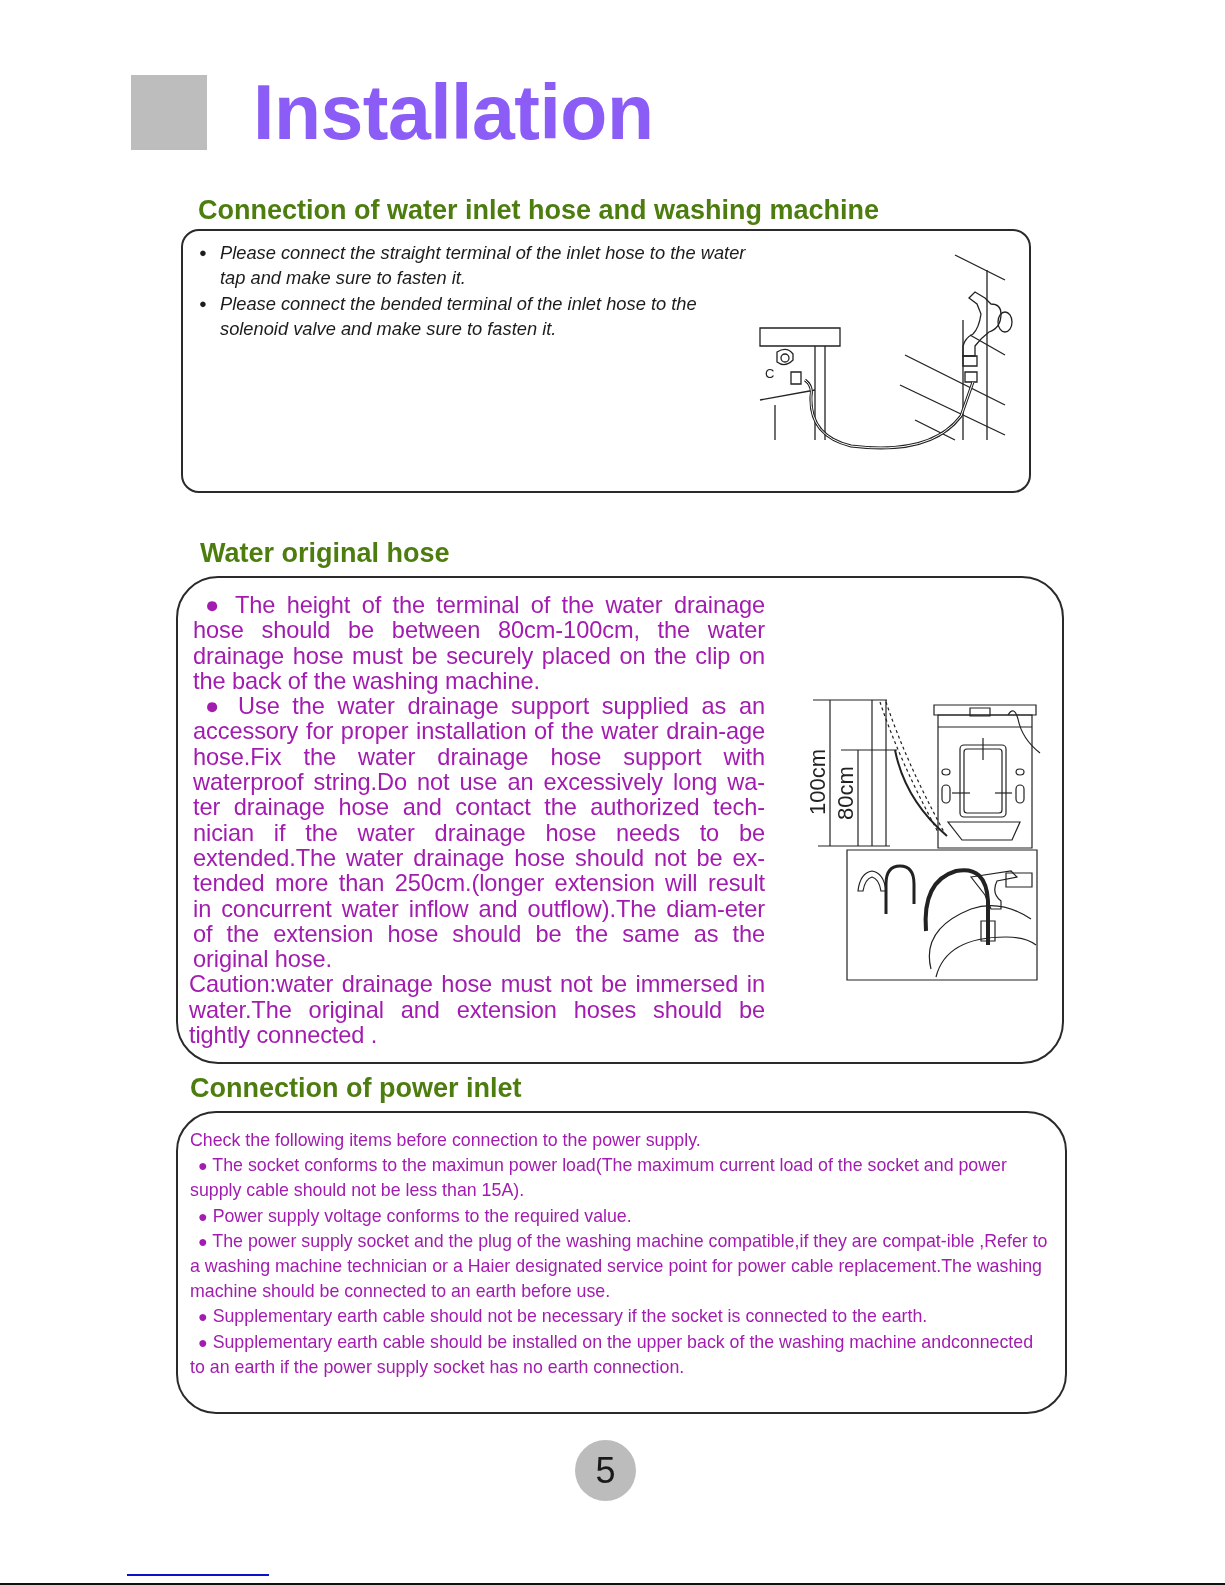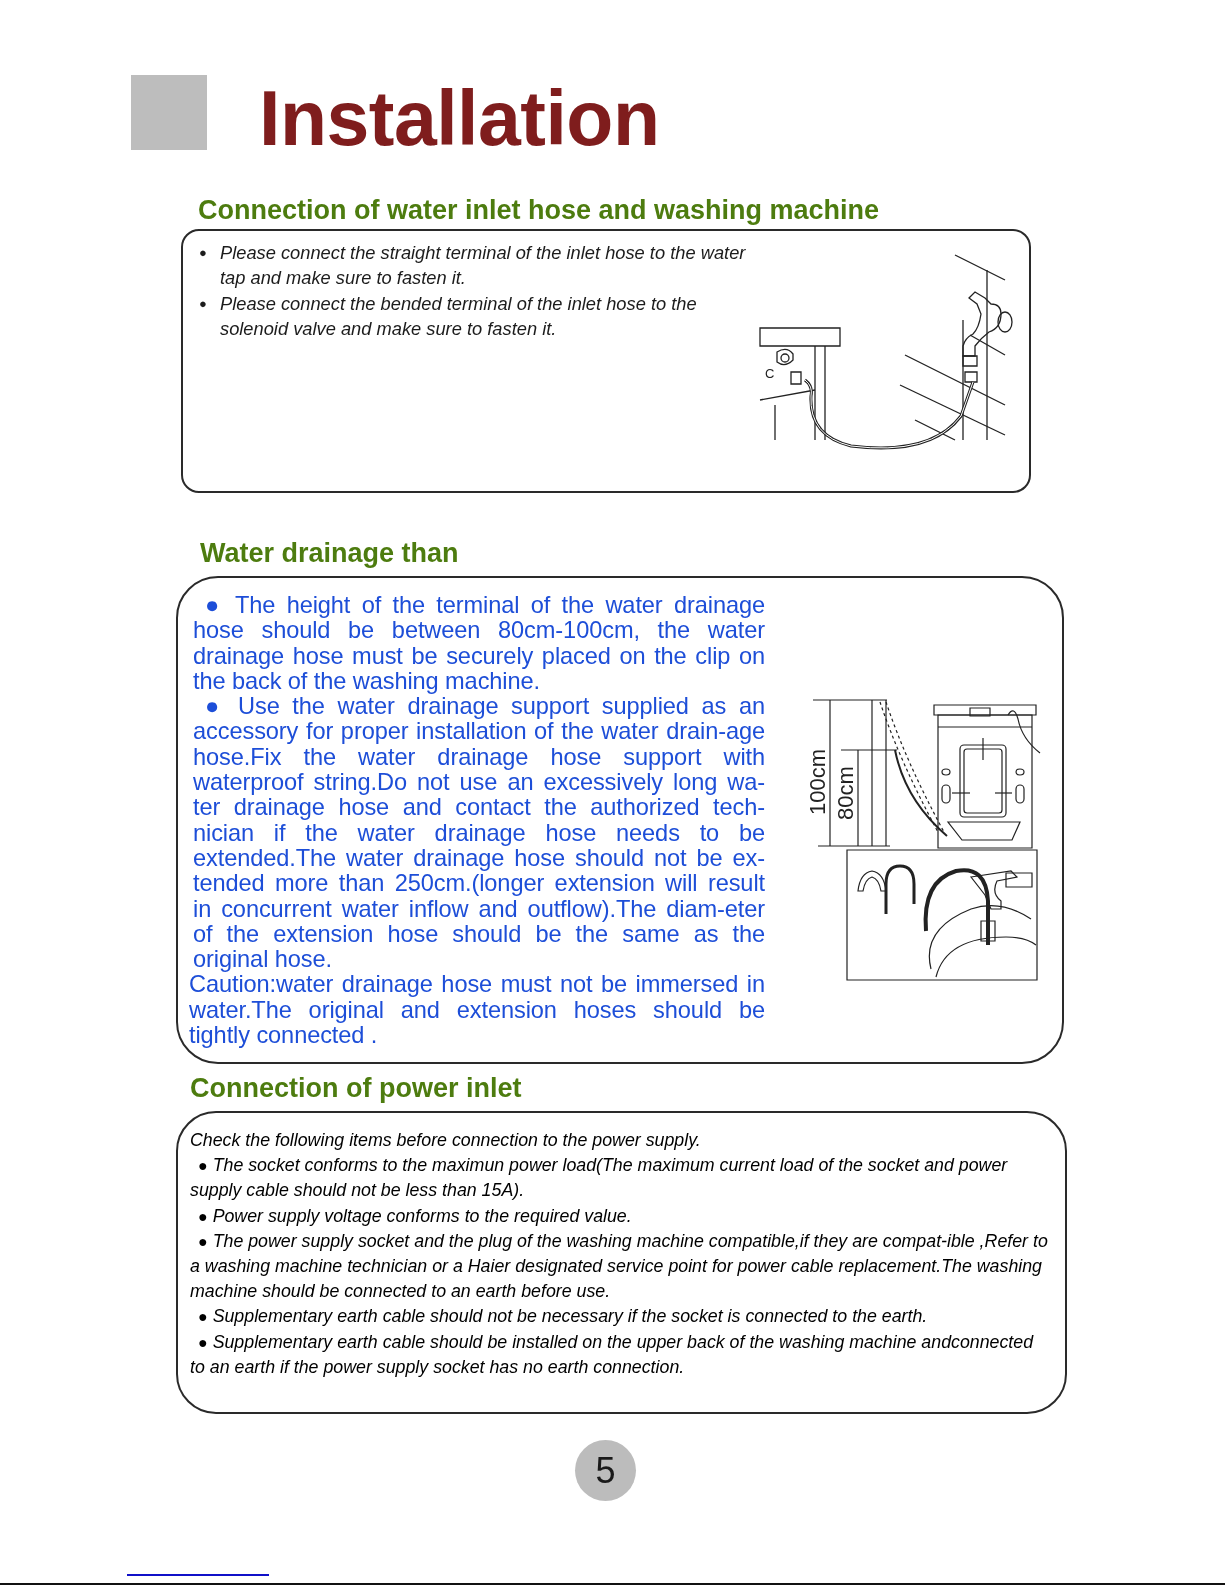--- a/index.html
+++ b/index.html
@@ -1,29 +1,29 @@
 <!DOCTYPE html>
 <html><head>
 <meta charset="utf-8">
 <style>
   html, body { margin:0; padding:0; background:#ffffff; }
   body { width:1225px; height:1585px; position:relative; overflow:hidden; font-family:"Liberation Sans", sans-serif; color:#1c1c1c; }
   .abs { position:absolute; }
   .gray-square { left:131px; top:75px; width:76px; height:75px; background:#bdbdbd; }
-  .page-title { left:253px; top:74px; font-size:77px; font-weight:bold; letter-spacing:-0.5px; line-height:1; color:#7f1d1d; margin:6px; }
+  .page-title { left:253px; top:74px; font-size:77px; font-weight:bold; letter-spacing:-0.5px; line-height:1; color:#8b5cf6; margin:0; }
   .sec-title { font-weight:bold; font-size:27px; color:#4d7c0f; margin:0; line-height:1; }
   .box { border:2px solid #2a2a2a; background:#fff; box-sizing:border-box; }
   .box1 { left:181px; top:229px; width:850px; height:264px; border-radius:18px; }
   .box2 { left:176px; top:576px; width:888px; height:488px; border-radius:42px; }
   .box3 { left:176px; top:1111px; width:891px; height:303px; border-radius:40px; }
   .t1 { font-size:18.3px; line-height:25.4px; color:#1c1c1c; }
   .t1 .li { position:relative; padding-left:22px;font-style:italic; }
   .t1 .li::before { content:"●"; position:absolute; left:1px; top:0; font-size:13px; }
-  .t2 { font-size:23.6px; line-height:25.3px; color:#1d4ed8; text-align:justify; letter-spacing:-0.1px; }
-  .t3 { font-size:17.8px; line-height:25.2px; color:#000000;font-style:italic; }
+  .t2 { font-size:23.6px; line-height:25.3px; color:#a21caf; text-align:justify; letter-spacing:-0.1px; }
+  .t3 { font-size:17.8px; line-height:25.2px; color:#a21caf; }
   .bul { font-size:16px; }
   .page-num { left:575px; top:1440px; width:61px; height:61px; border-radius:50%; background:#bcbcbc; color:#1a1a1a; font-size:36px; text-align:center; line-height:61px; }
   .blue-link { left:127px; top:1574px; width:142px; height:2px; background:#1010c8; }
   .bottom-line { left:0; top:1583px; width:1225px; height:2px; background:#111; }
   svg line, svg path, svg rect, svg circle, svg ellipse, svg polyline, svg polygon { vector-effect:non-scaling-stroke; }
 </style>
 </head>
 <body>
 
 <div class="abs gray-square"></div>
@@ -60,21 +60,21 @@
     <path d="M22 112 q10 -6 16 2 l0 6 q-8 8 -16 2 z"></path>
     <circle cx="30" cy="118" r="4"></circle>
     <rect x="36" y="132" width="10" height="12"></rect>
 
     <path d="M50 140 q8 6 6 16 q-2 40 40 50 q80 10 110 -30 l12 -34" stroke-width="3"></path>
     <path d="M50 140 q8 6 6 16 q-2 40 40 50 q80 10 110 -30 l12 -34" stroke="#fff" stroke-width="1"></path>
   </g>
   <text x="10" y="138" font-size="13" font-family="Liberation Sans, sans-serif" fill="#222">C</text>
 </svg>
 
-<h2 class="abs sec-title" style="left:200px; top:540px;">Water drainage than</h2>
+<h2 class="abs sec-title" style="left:200px; top:540px;">Water original hose</h2>
 <div class="abs box box2"></div>
 <div class="abs t2" style="left:193px; top:593px; width:572px;">
   <div style="text-indent:12px;">● The height of the terminal of the water drainage hose should be between 80cm-100cm, the water drainage hose must be securely placed on the clip on the back of the washing machine.</div>
   <div style="text-indent:12px;">● Use the water drainage support supplied as an accessory for proper installation of the water drain-age hose.Fix the water drainage hose support with waterproof string.Do not use an excessively long wa-ter drainage hose and contact  the authorized tech-nician if the water drainage hose needs to be extended.The water drainage hose  should not be ex-tended more than 250cm.(longer extension will result in  concurrent water inflow and outflow).The diam-eter of the extension hose should be the same as the original hose.</div>
   <div style="margin-left:-4px;">Caution:water drainage hose must not be immersed in water.The original and extension hoses should be tightly connected .</div>
 </div>
 
 <svg class="abs" style="left:780px; top:680px;" width="270" height="170" viewBox="0 0 270 170">
   <g fill="none" stroke="#222" stroke-width="1.2">
     <line x1="33" y1="20" x2="107" y2="20"></line>

